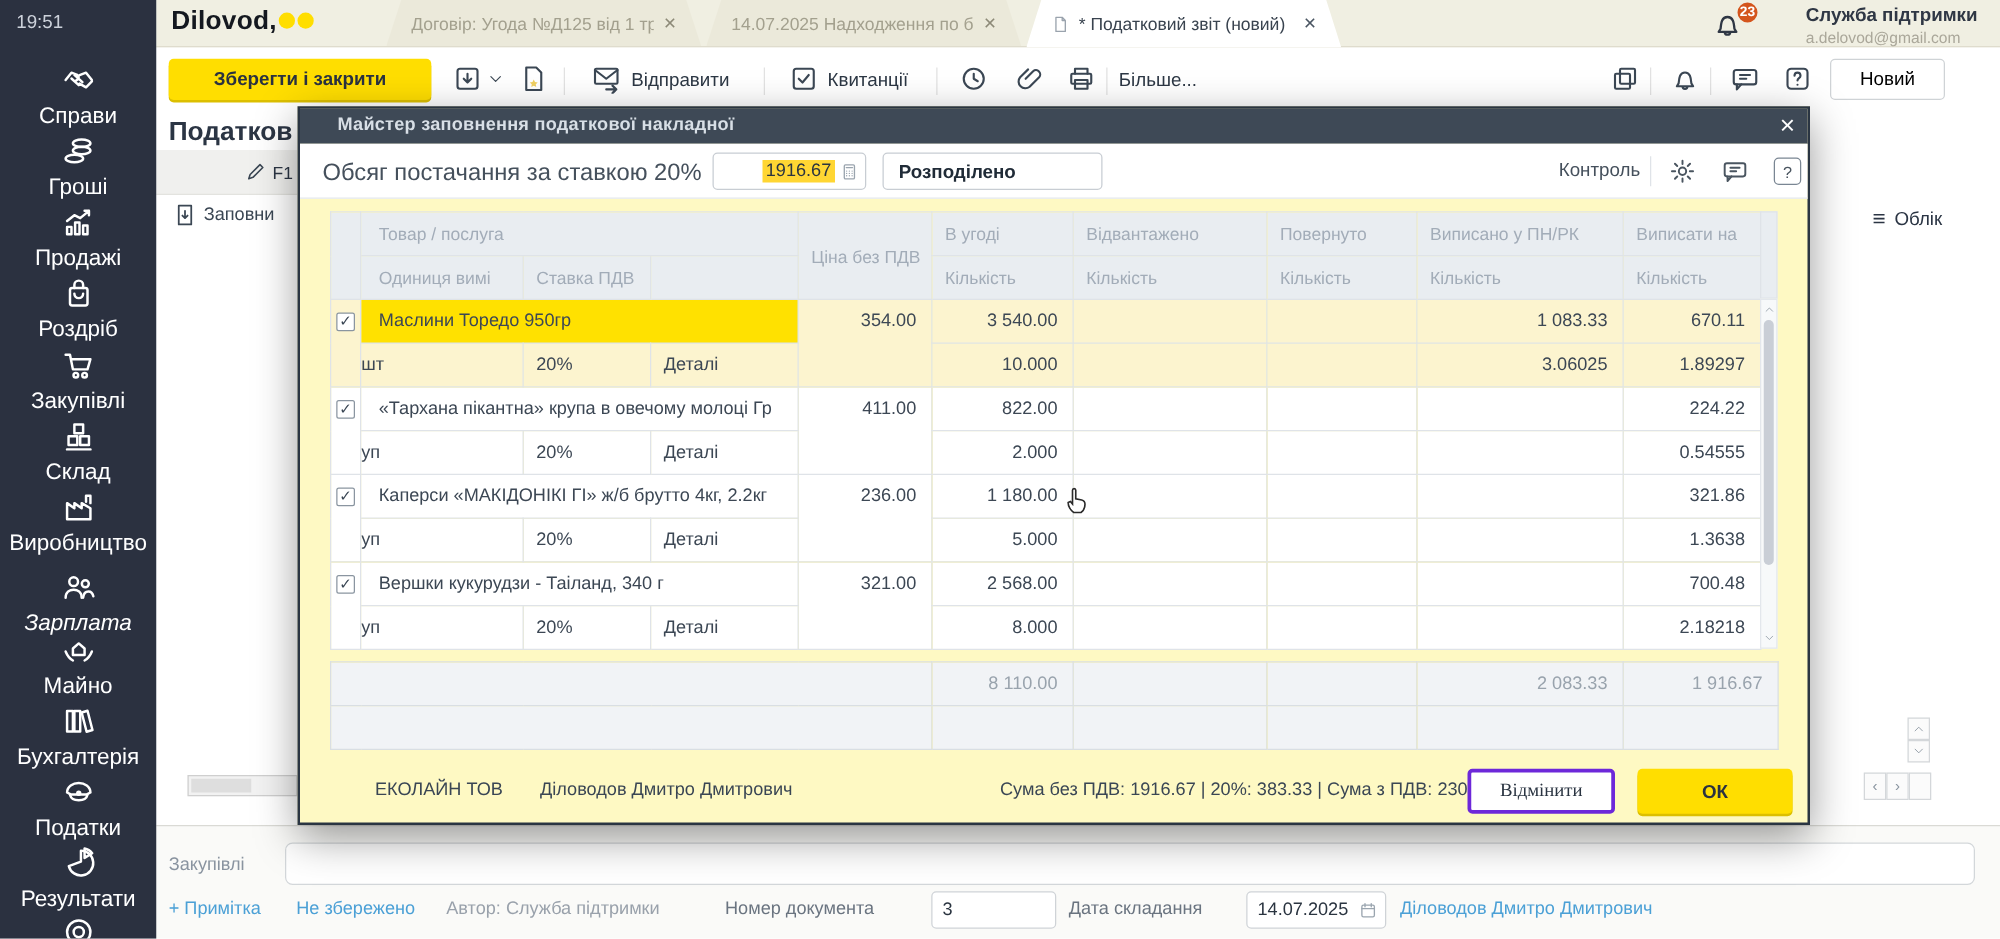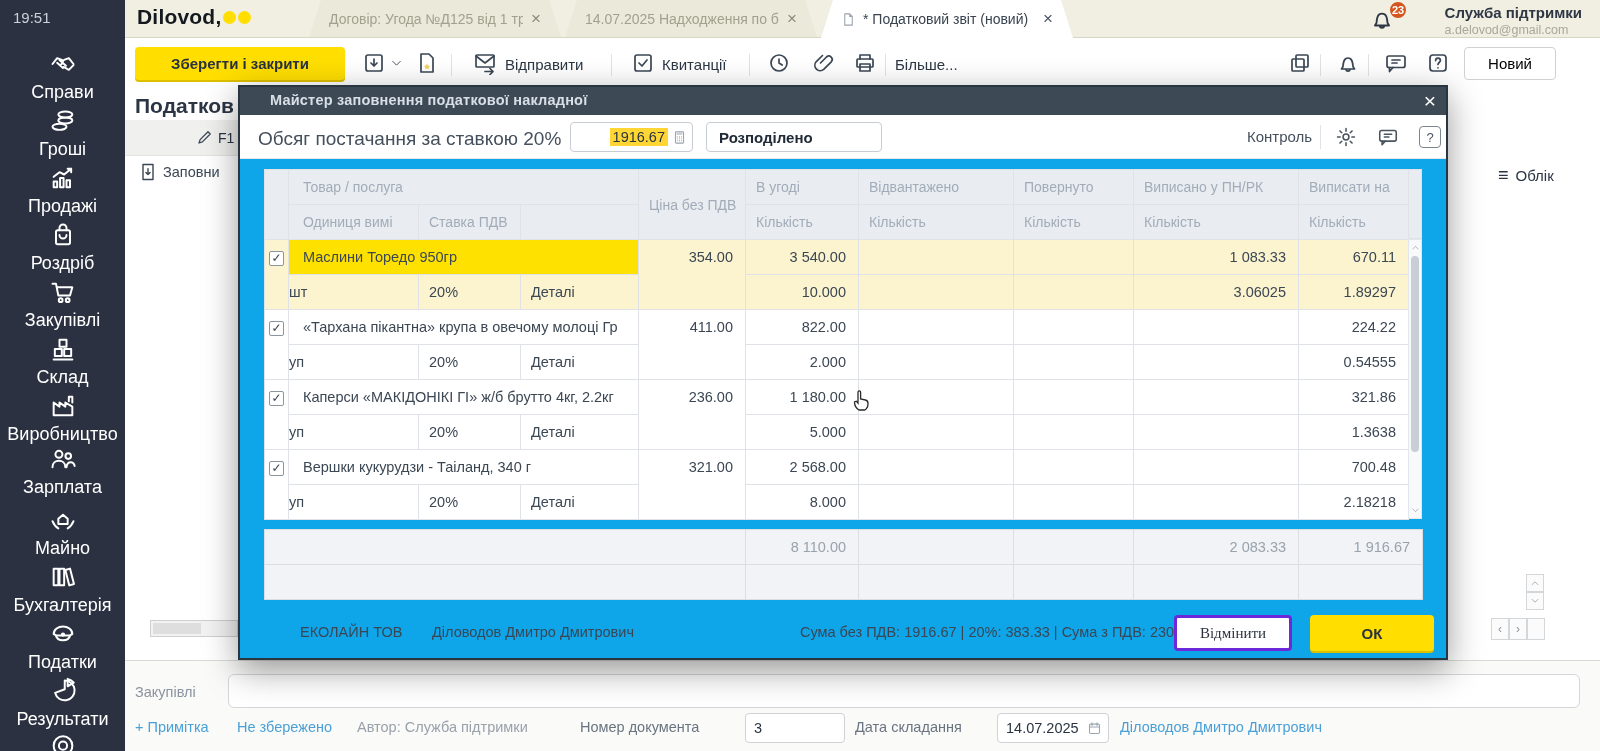--- a/index.html
+++ b/index.html
@@ -55,21 +55,21 @@
 #note-label{position:absolute;left:10px;top:23px;font-size:14.5px;color:#8a94a0}
 #note-input{position:absolute;left:103px;top:13px;width:1352px;height:34px;background:#fff;border:1px solid #d3d7da;border-radius:6px}
 .blink{font-size:14.5px;color:#4ba0d6;cursor:pointer;white-space:nowrap}
 .gtxt{font-size:14.5px;color:#99a1ab;white-space:nowrap}
 .ftxt{font-size:14.5px;color:#6a7480;white-space:nowrap}
 #doc-num{position:absolute;left:620px;top:52px;width:100px;height:30px;border:1px solid #cfd3d7;border-radius:4px;background:#fff;font-size:14.5px;color:#2a3440;padding-left:8px;font-family:inherit}
 #date-box{position:absolute;left:872px;top:52px;width:112px;height:30px;border:1px solid #cfd3d7;border-radius:4px;background:#fff;display:flex;align-items:center;padding:0 6px 0 8px;cursor:text}
 #date-box .val{flex:1;font-size:14.5px;color:#2a3440}
 #date-box .icon{width:15px;height:15px;color:#9aa5af}
 
-#modal{position:absolute;left:238px;top:85px;width:1210px;height:575px;background:#0ea5e9;border:2px solid #2a3542;box-shadow:0 10px 32px rgba(0,0,0,.4);z-index:40}
+#modal{position:absolute;left:238px;top:85px;width:1210px;height:575px;background:#fef9c3;border:2px solid #2a3542;box-shadow:0 10px 32px rgba(0,0,0,.4);z-index:40}
 #m-head{position:absolute;left:0;top:0;width:100%;height:28px;background:#3e4956}
 #m-title{position:absolute;left:30px;top:5px;font-size:14.5px;font-weight:600;color:#d8dfe6;letter-spacing:.2px}
 #m-close{position:absolute;right:2px;top:0;width:28px;height:28px;color:#fff;font-size:21px;line-height:28px;text-align:center;cursor:pointer}
 #m-controls{position:absolute;left:0;top:28px;width:100%;height:44px;border-bottom:1px solid #e3e7eb;background:#fff}
 #supply-label{position:absolute;left:18px;top:13px;font-size:19px;color:#45505c}
 #supply-input{position:absolute;left:330px;top:7px;width:123px;height:30px;border:1px solid #c8cdd3;border-radius:4px;display:flex;align-items:center;justify-content:flex-end;padding-right:5px;cursor:text}
 #supply-input .val{background:#ffd633;font-size:14.5px;color:#2a3440;padding:1px 3px}
 #supply-input .icon{width:15px;height:15px;color:#9aa4ae;margin-left:4px}
 #distributed{position:absolute;left:466px;top:7px;width:176px;height:30px;border:1px solid #c8cdd3;border-radius:4px;display:flex;align-items:center;padding-left:12px;font-size:15px;font-weight:bold;color:#202b37;cursor:pointer;background:#fff}
 #control-label{position:absolute;left:1007px;top:13px;font-size:15px;color:#45505c;cursor:pointer}
@@ -181,21 +181,21 @@
   <div class="side-item" style="top: 392px;">
     <span class="side-icon icon">
             <svg viewBox="0 0 24 24">
               <path d="M4 20V9l5 3.5V9l5 3.5V9l6 3.5V20z"></path>
               <path d="M17 8V4h3v5"></path>
             </svg>
           </span>
     <span class="side-label">Виробництво</span>
   </div>
 
-  <div class="side-item" style="top: 445px;">
+  <div class="side-item" style="top: 456px; font-style: italic;">
     <span class="side-icon icon">
             <svg viewBox="0 0 24 24">
               <circle cx="8.5" cy="8" r="3"></circle>
               <path d="M3 19c0-4 3-5.5 5.5-5.5S14 15 14 19"></path>
               <circle cx="16.5" cy="9.5" r="2.4"></circle>
               <path d="M15 19c.3-3 1.8-4.3 3.7-4.3 1.5 0 2.8 1 3.3 3.3"></path>
             </svg>
           </span>
     <span class="side-label">Зарплата</span>
   </div>

